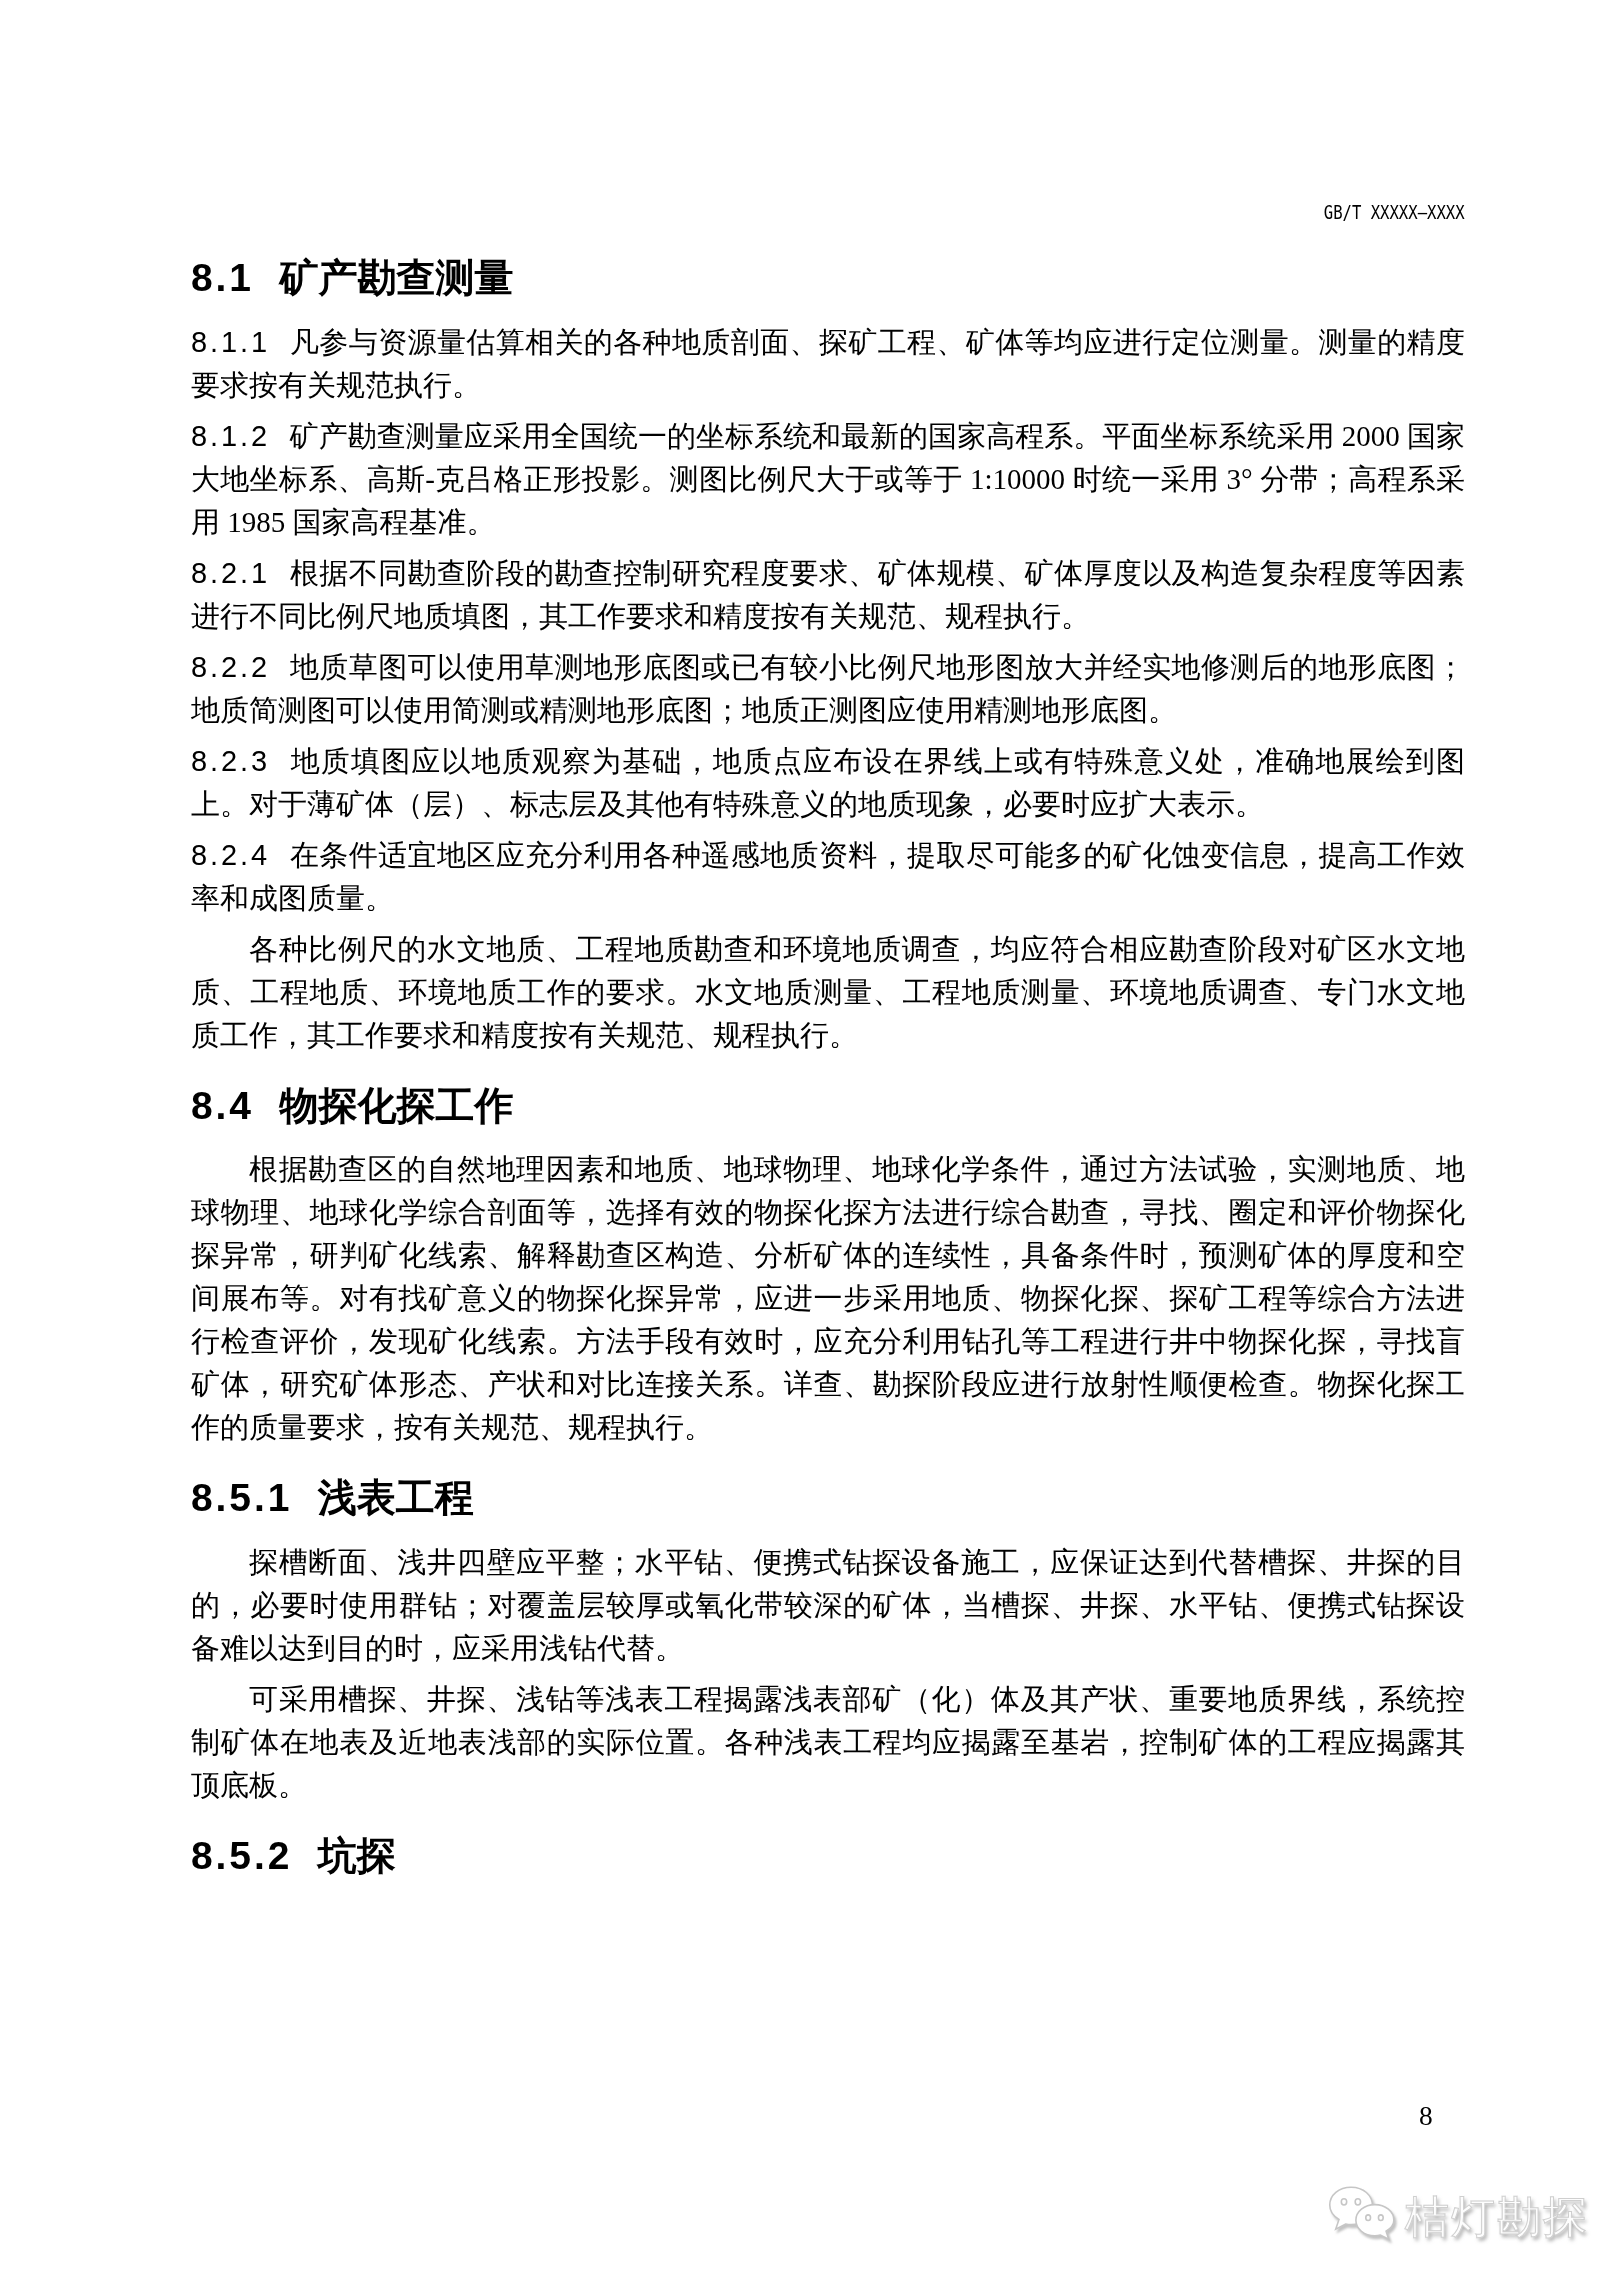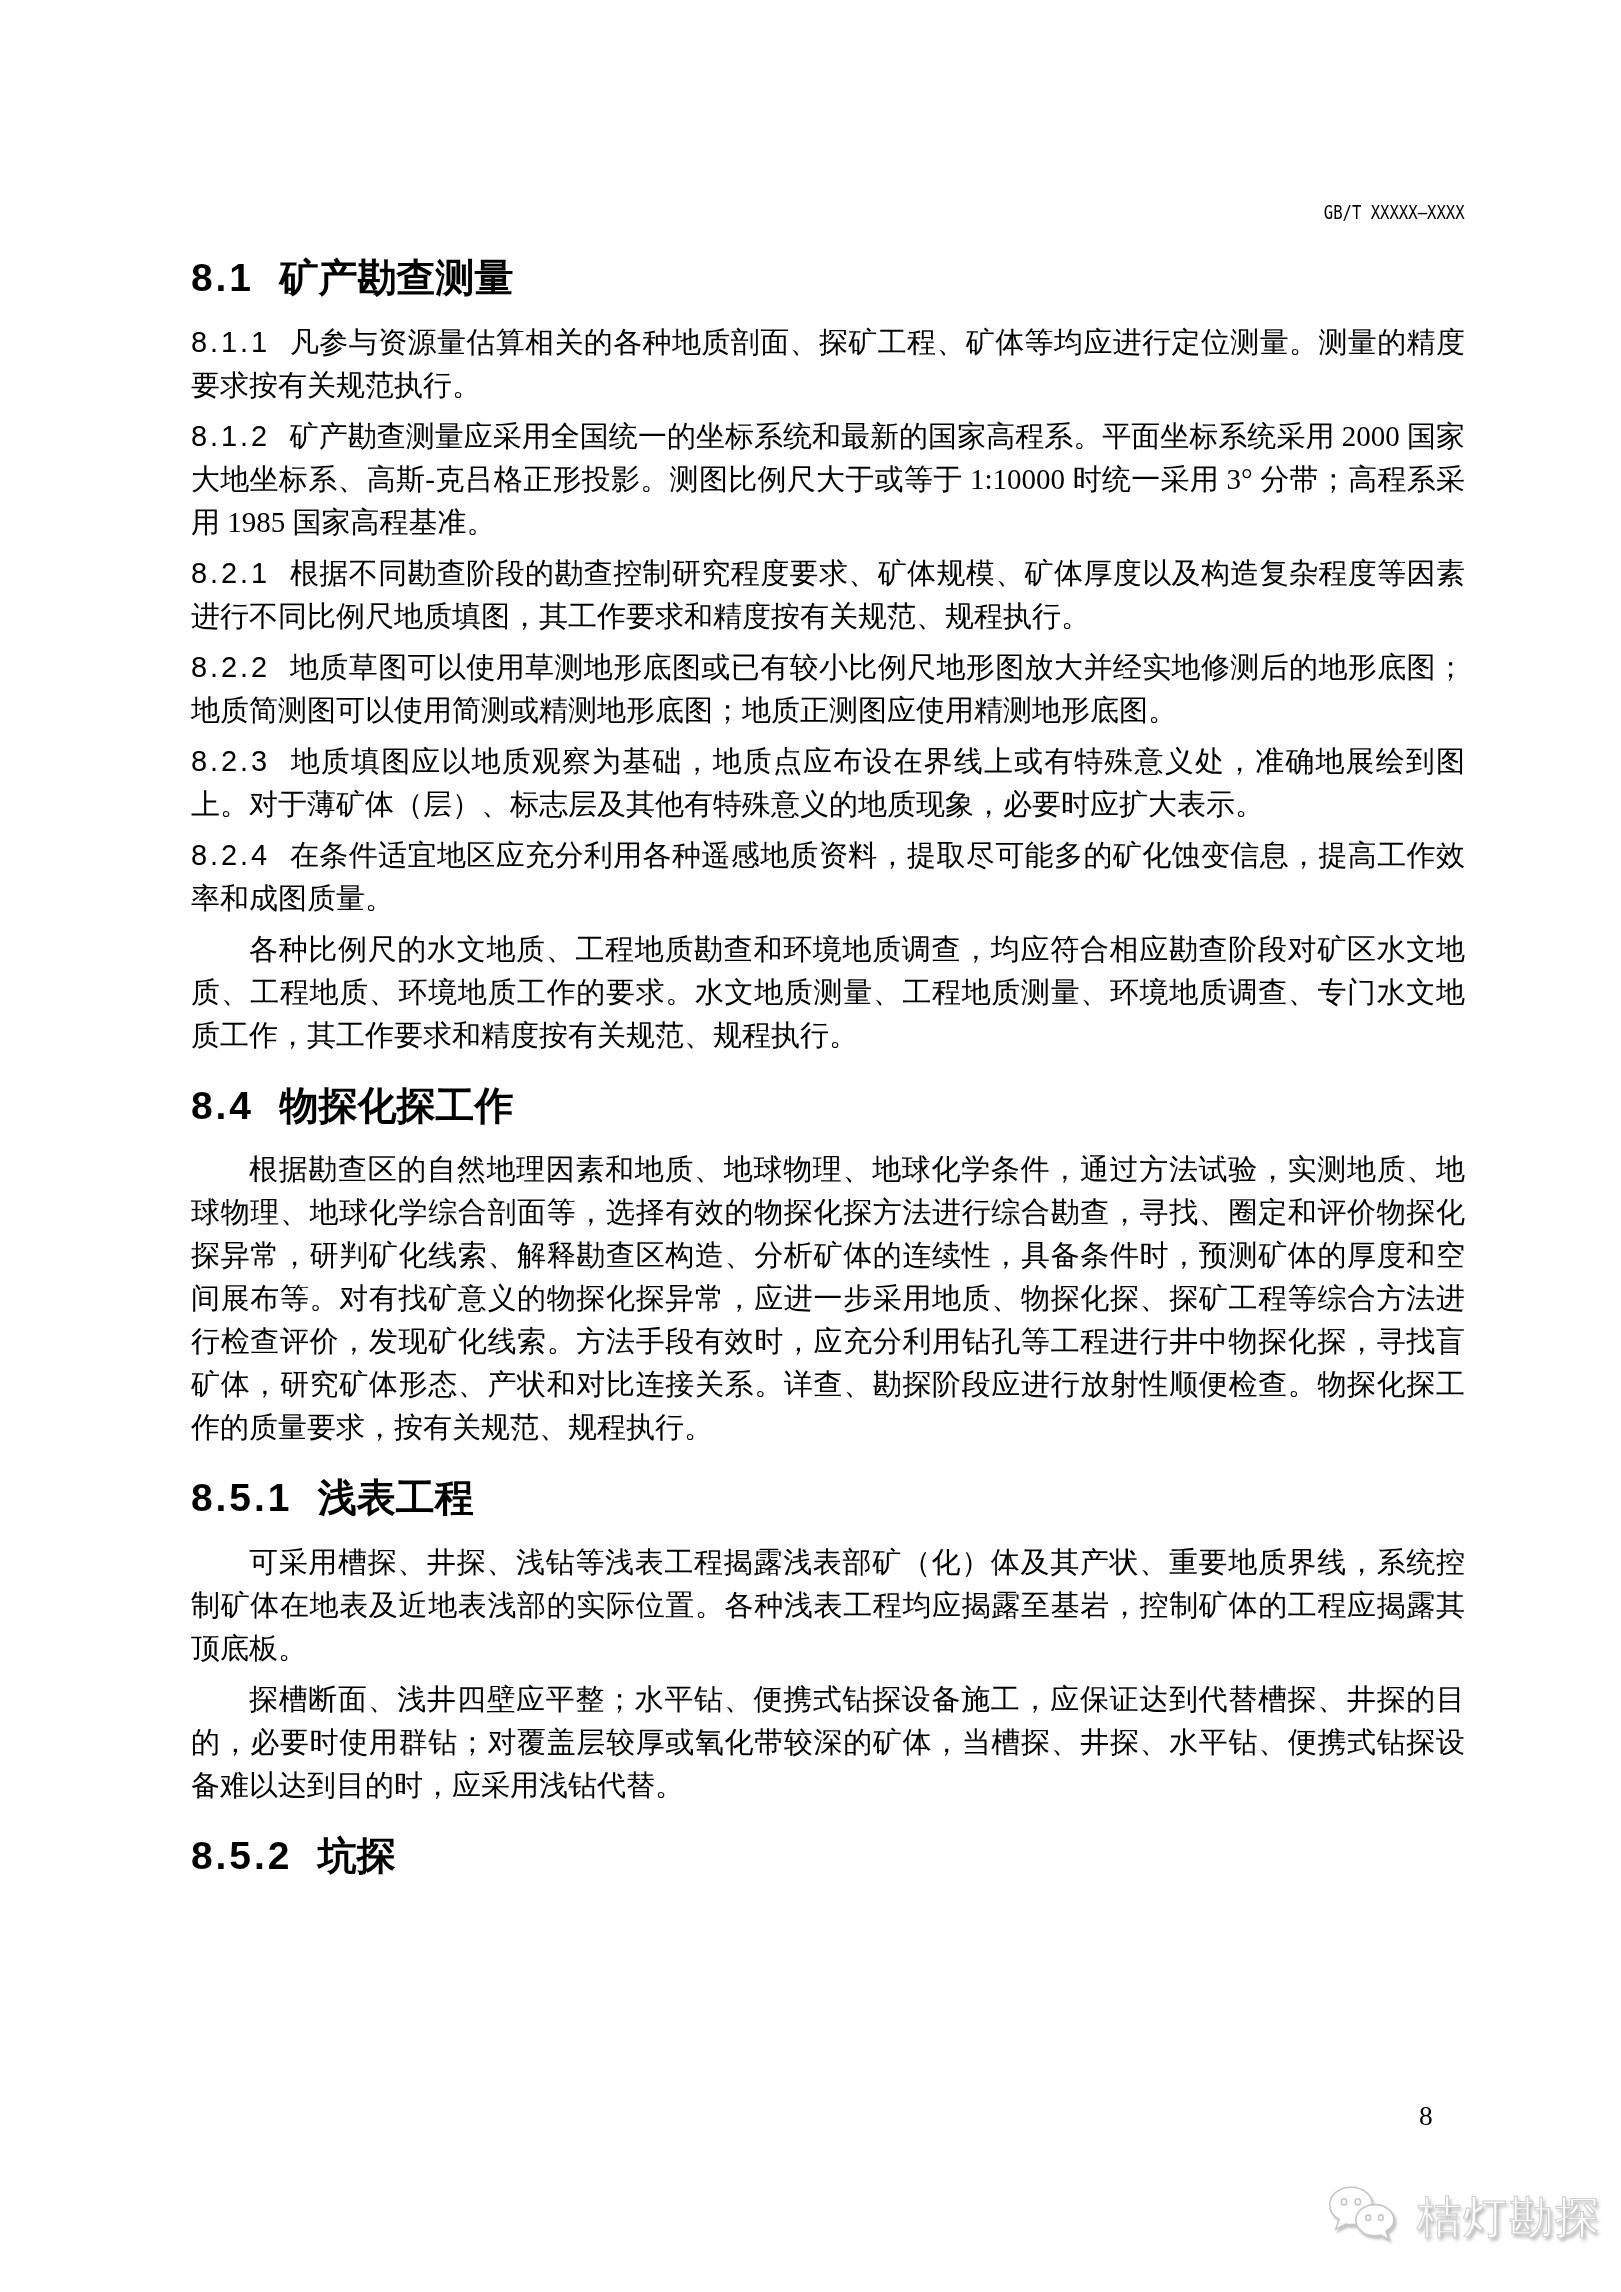--- a/index.html
+++ b/index.html
@@ -63,21 +63,21 @@
     font-size: 27.4px;
     line-height: 35px;
     font-family: "Liberation Serif", serif;
   }
   .watermark {
     position: absolute;
     left: 1325px;
     top: 2182px;
     display: flex;
     align-items: center;
-    gap: 16px;
+    gap: 4px;
     user-select: none;
   }
   .wechat-icon { display: block; }
   .watermark-text {
     font-family: "Liberation Sans", sans-serif;
     font-size: 44px;
     line-height: 65px;
     letter-spacing: 2px;
     color: #fdfdfd;
     -webkit-text-stroke: 1px #cfcfcf;
@@ -99,22 +99,22 @@
         <p class="clause"><span class="num">8.1.1</span><span>凡参与资源量估算相关的各种地质剖面、探矿工程、矿体等均应进行定位测量。测量的精度要求按有关规范执行。</span></p>
         <p class="clause"><span class="num">8.1.2</span><span>矿产勘查测量应采用全国统一的坐标系统和最新的国家高程系。平面坐标系统采用 2000 国家大地坐标系、高斯-克吕格正形投影。测图比例尺大于或等于 1:10000 时统一采用 3° 分带；高程系采用 1985 国家高程基准。</span></p>
         <p class="clause"><span class="num">8.2.1</span><span>根据不同勘查阶段的勘查控制研究程度要求、矿体规模、矿体厚度以及构造复杂程度等因素进行不同比例尺地质填图，其工作要求和精度按有关规范、规程执行。</span></p>
         <p class="clause"><span class="num">8.2.2</span><span>地质草图可以使用草测地形底图或已有较小比例尺地形图放大并经实地修测后的地形底图；地质简测图可以使用简测或精测地形底图；地质正测图应使用精测地形底图。</span></p>
         <p class="clause"><span class="num">8.2.3</span><span>地质填图应以地质观察为基础，地质点应布设在界线上或有特殊意义处，准确地展绘到图上。对于薄矿体（层）、标志层及其他有特殊意义的地质现象，必要时应扩大表示。</span></p>
         <p class="clause"><span class="num">8.2.4</span><span>在条件适宜地区应充分利用各种遥感地质资料，提取尽可能多的矿化蚀变信息，提高工作效率和成图质量。</span></p>
         <p class="body-para">各种比例尺的水文地质、工程地质勘查和环境地质调查，均应符合相应勘查阶段对矿区水文地质、工程地质、环境地质工作的要求。水文地质测量、工程地质测量、环境地质调查、专门水文地质工作，其工作要求和精度按有关规范、规程执行。</p>
         <h2 class="heading"><span class="num">8.4</span><span>物探化探工作</span></h2>
         <p class="body-para">根据勘查区的自然地理因素和地质、地球物理、地球化学条件，通过方法试验，实测地质、地球物理、地球化学综合剖面等，选择有效的物探化探方法进行综合勘查，寻找、圈定和评价物探化探异常，研判矿化线索、解释勘查区构造、分析矿体的连续性，具备条件时，预测矿体的厚度和空间展布等。对有找矿意义的物探化探异常，应进一步采用地质、物探化探、探矿工程等综合方法进行检查评价，发现矿化线索。方法手段有效时，应充分利用钻孔等工程进行井中物探化探，寻找盲矿体，研究矿体形态、产状和对比连接关系。详查、勘探阶段应进行放射性顺便检查。物探化探工作的质量要求，按有关规范、规程执行。</p>
         <h3 class="heading"><span class="num">8.5.1</span><span>浅表工程</span></h3>
+        <p class="body-para">探槽断面、浅井四壁应平整；水平钻、便携式钻探设备施工，应保证达到代替槽探、井探的目的，必要时使用群钻；对覆盖层较厚或氧化带较深的矿体，当槽探、井探、水平钻、便携式钻探设备难以达到目的时，应采用浅钻代替。</p>
         <p class="body-para">可采用槽探、井探、浅钻等浅表工程揭露浅表部矿（化）体及其产状、重要地质界线，系统控制矿体在地表及近地表浅部的实际位置。各种浅表工程均应揭露至基岩，控制矿体的工程应揭露其顶底板。</p>
-        <p class="body-para">探槽断面、浅井四壁应平整；水平钻、便携式钻探设备施工，应保证达到代替槽探、井探的目的，必要时使用群钻；对覆盖层较厚或氧化带较深的矿体，当槽探、井探、水平钻、便携式钻探设备难以达到目的时，应采用浅钻代替。</p>
         <h3 class="heading"><span class="num">8.5.2</span><span>坑探</span></h3>
       </div>
   </div>
 
   <div class="page-number">8</div>
 
   <div class="watermark">
     <svg class="wechat-icon" width="76" height="69" viewBox="0 0 96 86">
       <defs>
         <filter id="ws" x="-30%" y="-30%" width="170%" height="170%">

